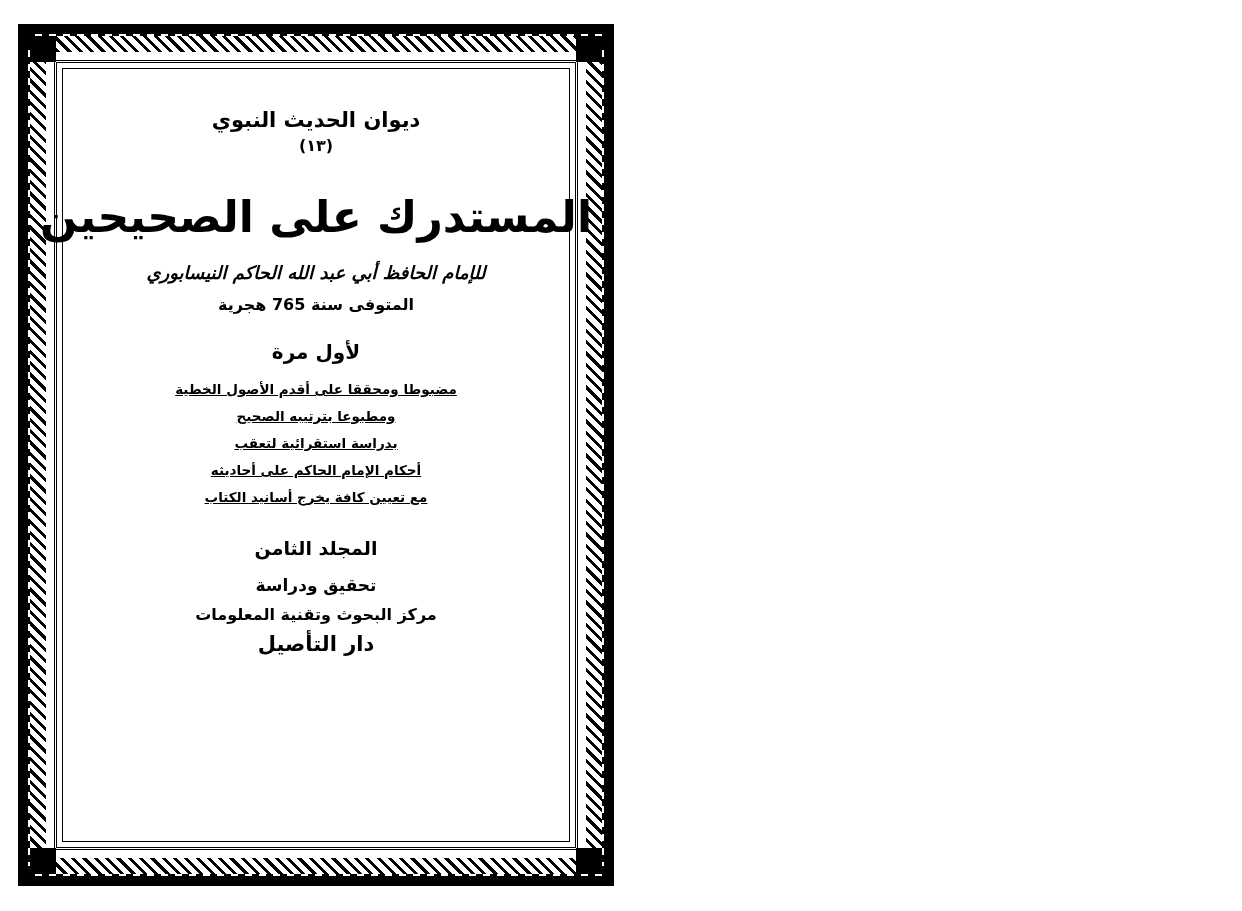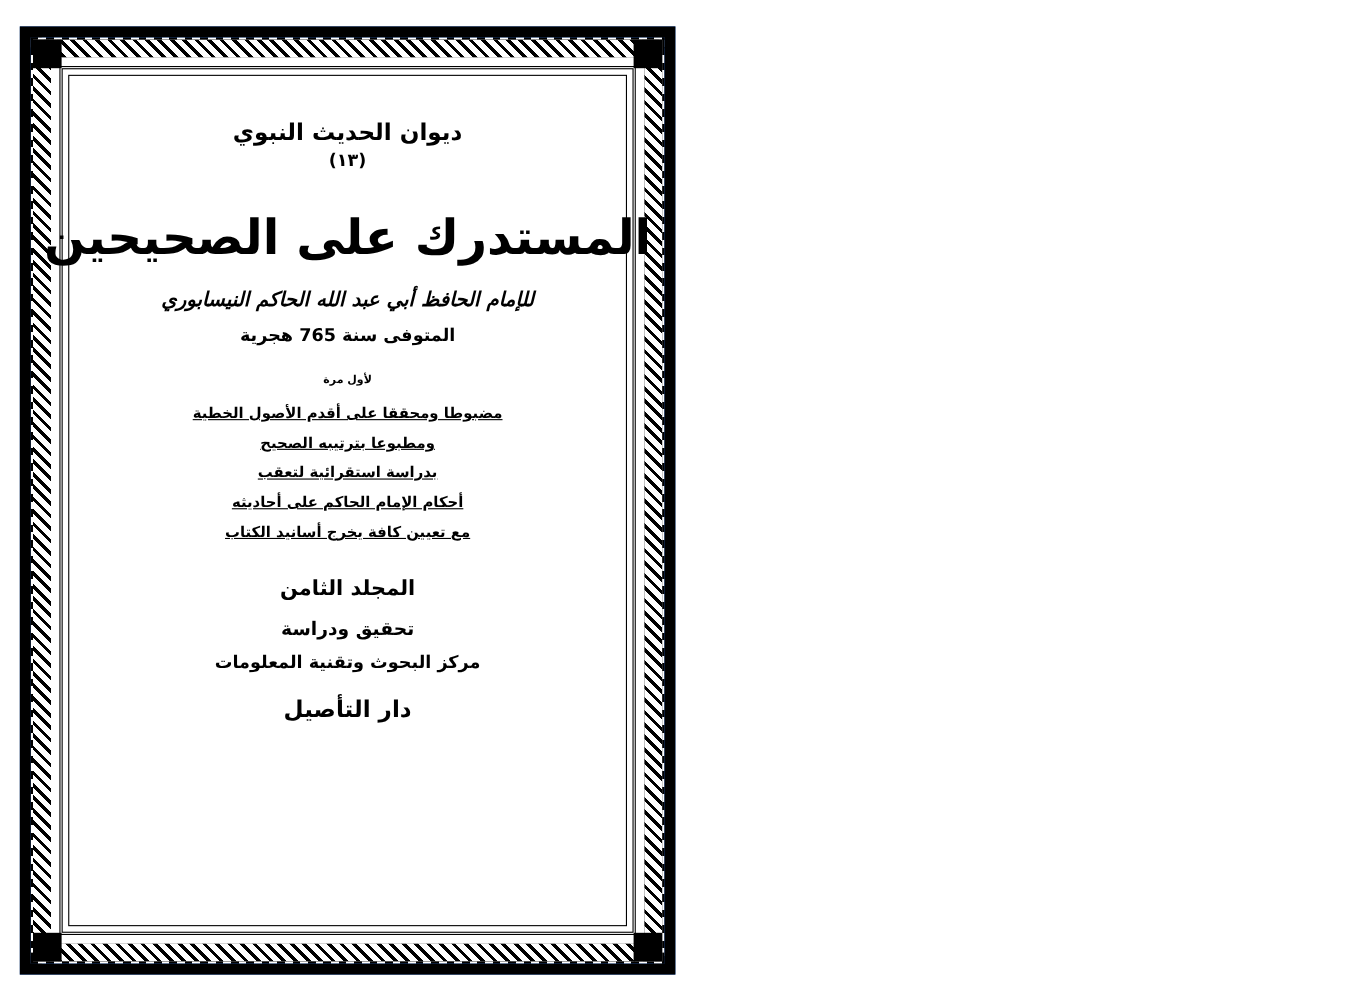--- a/index.html
+++ b/index.html
@@ -160,21 +160,21 @@
   .fn-right { text-align: left; }
   .fn-center { text-align: center; }
 
   
   .title-page {
     position: absolute;
     top: 24px;
     left: 18px;
     width: 596px;
     height: 862px;
-    background: #3b82f6;
+    background: #be185d;
   }
   .frame-outer {
     position: absolute;
     inset: 0;
     border: 10px solid #000;
     background:
       repeating-linear-gradient(90deg, #000 0 7px, #fff 7px 14px) top/100% 10px no-repeat,
       repeating-linear-gradient(90deg, #000 0 7px, #fff 7px 14px) bottom/100% 10px no-repeat,
       repeating-linear-gradient(0deg, #000 0 7px, #fff 7px 14px) left/10px 100% no-repeat,
       repeating-linear-gradient(0deg, #000 0 7px, #fff 7px 14px) right/10px 100% no-repeat;
@@ -255,21 +255,21 @@
     letter-spacing: -1px;
     font-style: italic;
   }
   .death-line {
     margin-top: 12px;
     font-size: 16px;
     font-weight: bold;
   }
   .first-time {
     margin-top: 26px;
-    font-size: 10px;
+    font-size: 20px;
     font-weight: bold;
   }
   .desc {
     margin-top: 12px;
     font-size: 13.5px;
     line-height: 2.0;
     font-weight: bold;
     text-decoration: underline;
   }
   .volume {
@@ -284,21 +284,21 @@
     font-weight: bold;
     letter-spacing: -1px;
   }
   .center-name {
     margin-top: 10px;
     font-size: 16px;
     font-weight: bold;
     letter-spacing: -2px;
   }
   .publisher {
-    margin-top: 22px;
+    margin-top: 8px;
     font-size: 21px;
     font-weight: bold;
     letter-spacing: -2px;
   }
 </style>
 </head>
 <body>
 
 <div class="page-spread">
 

